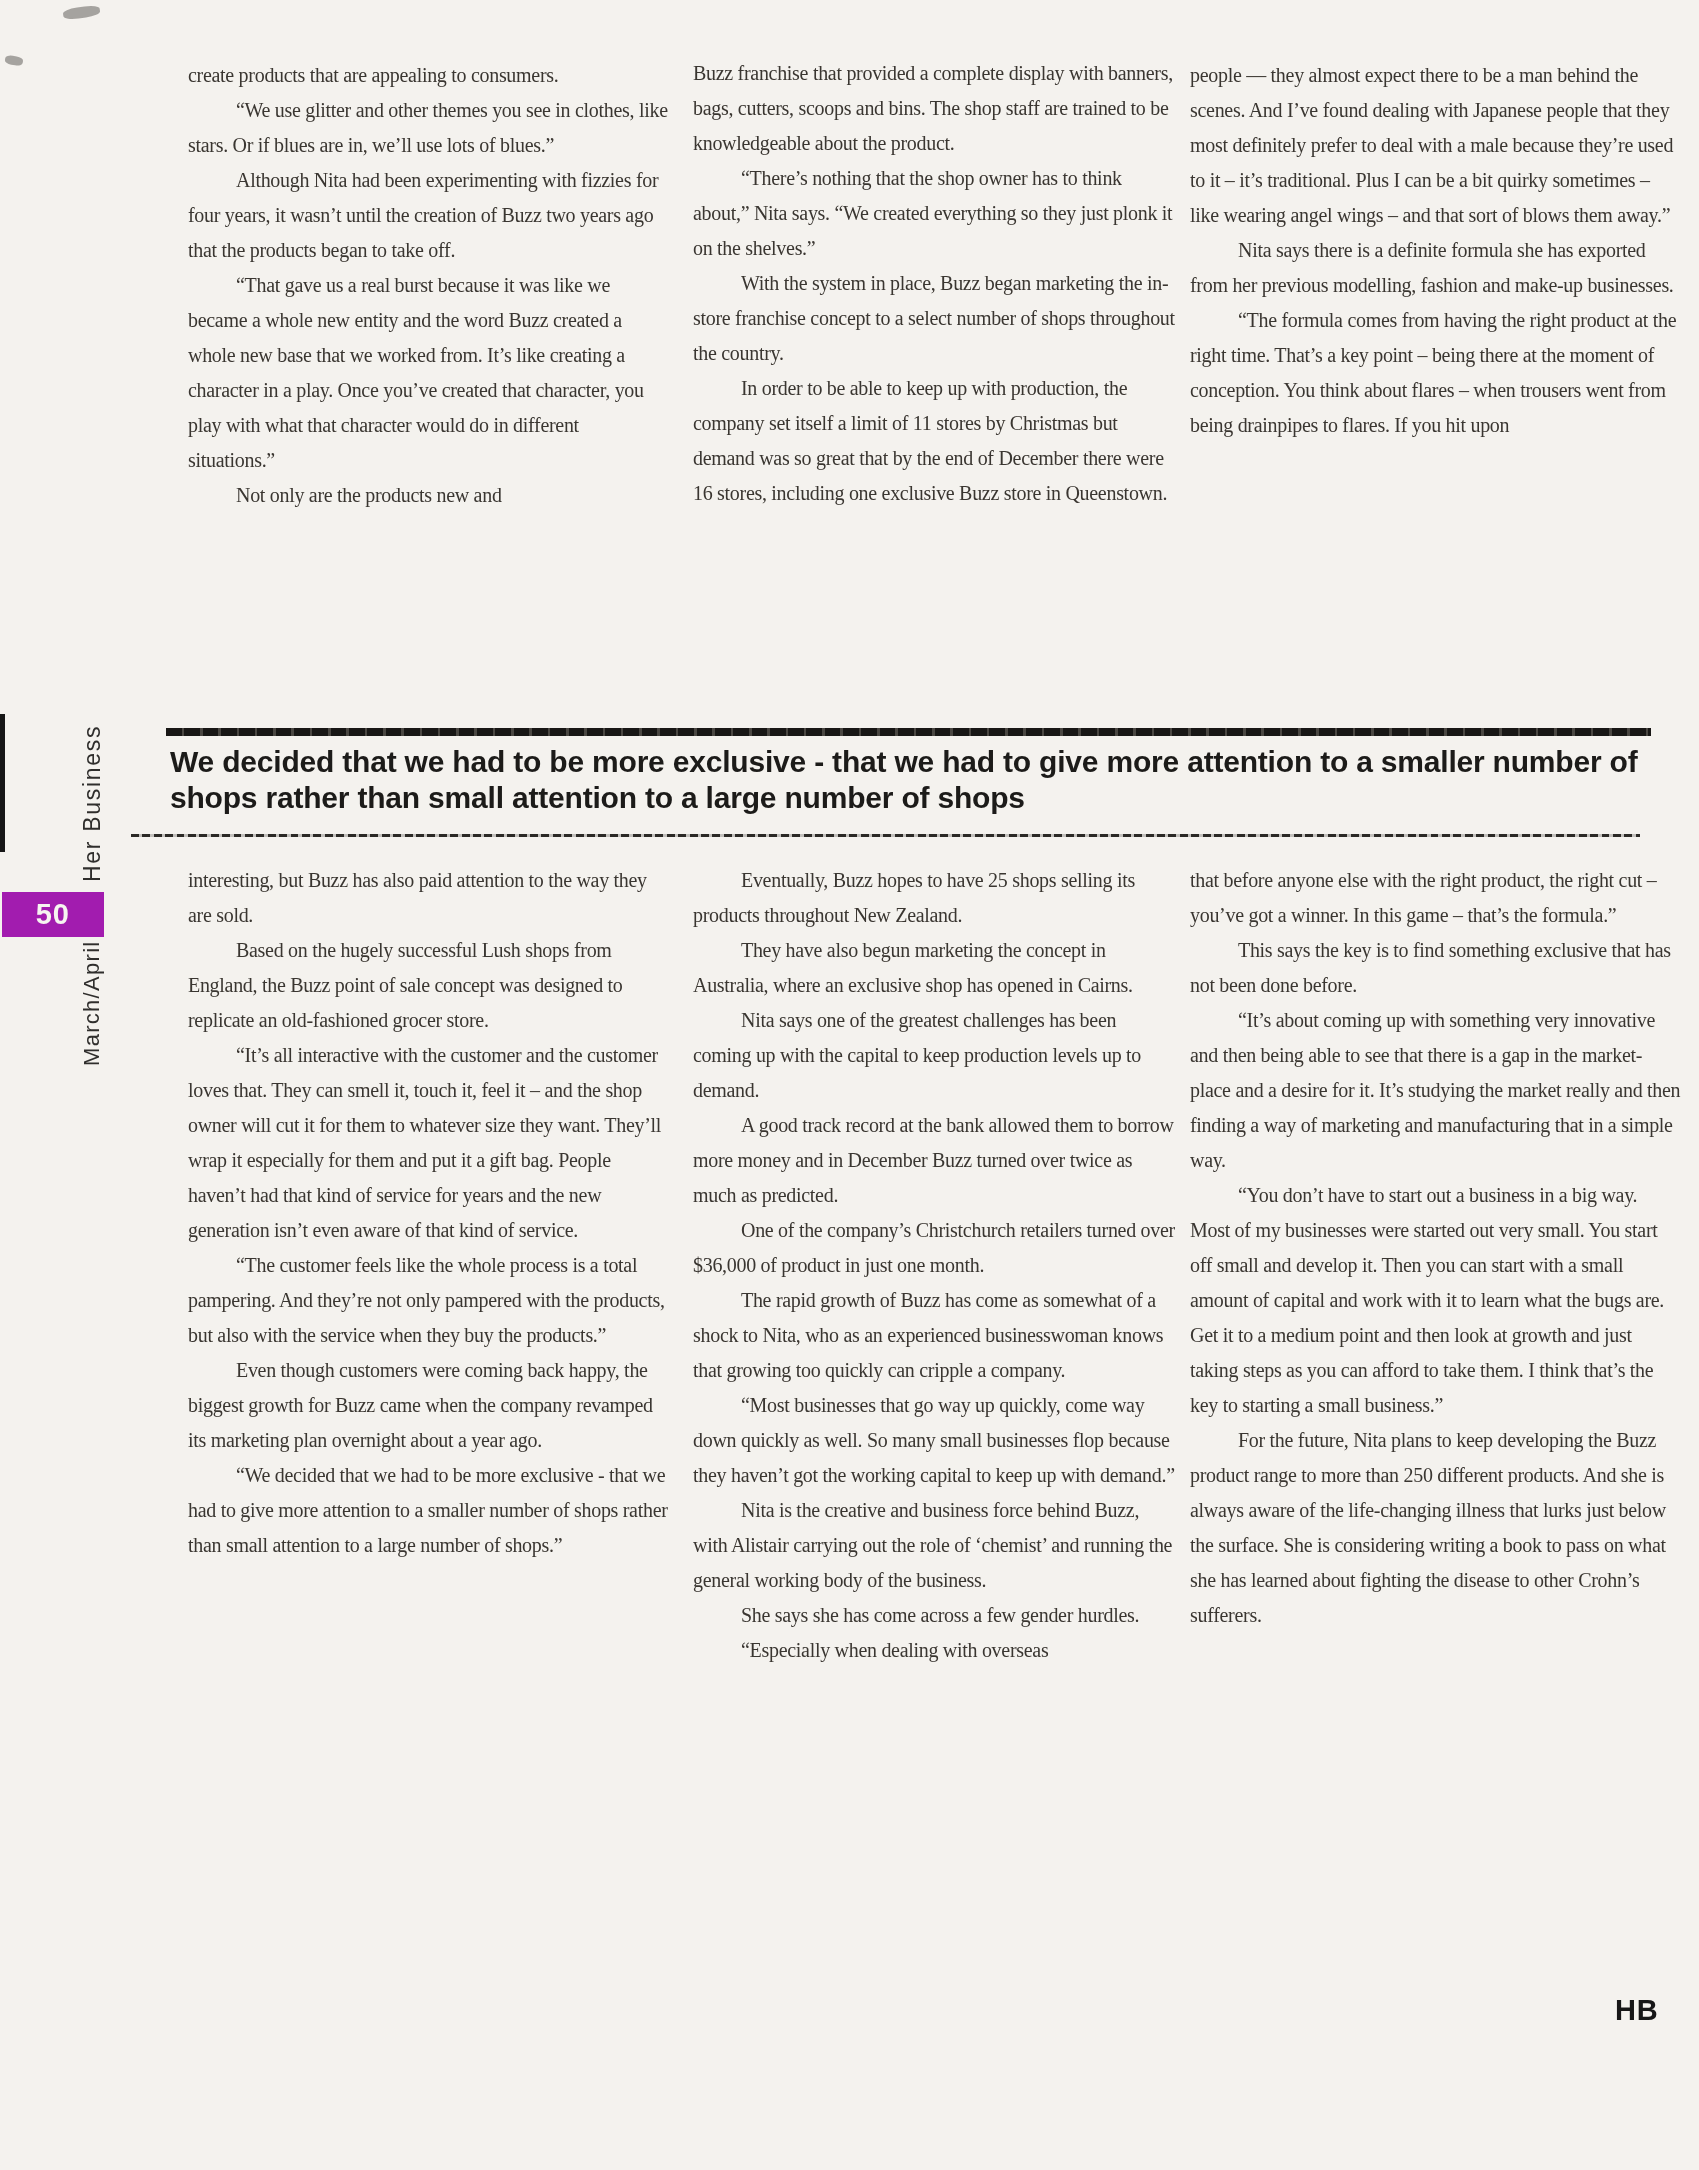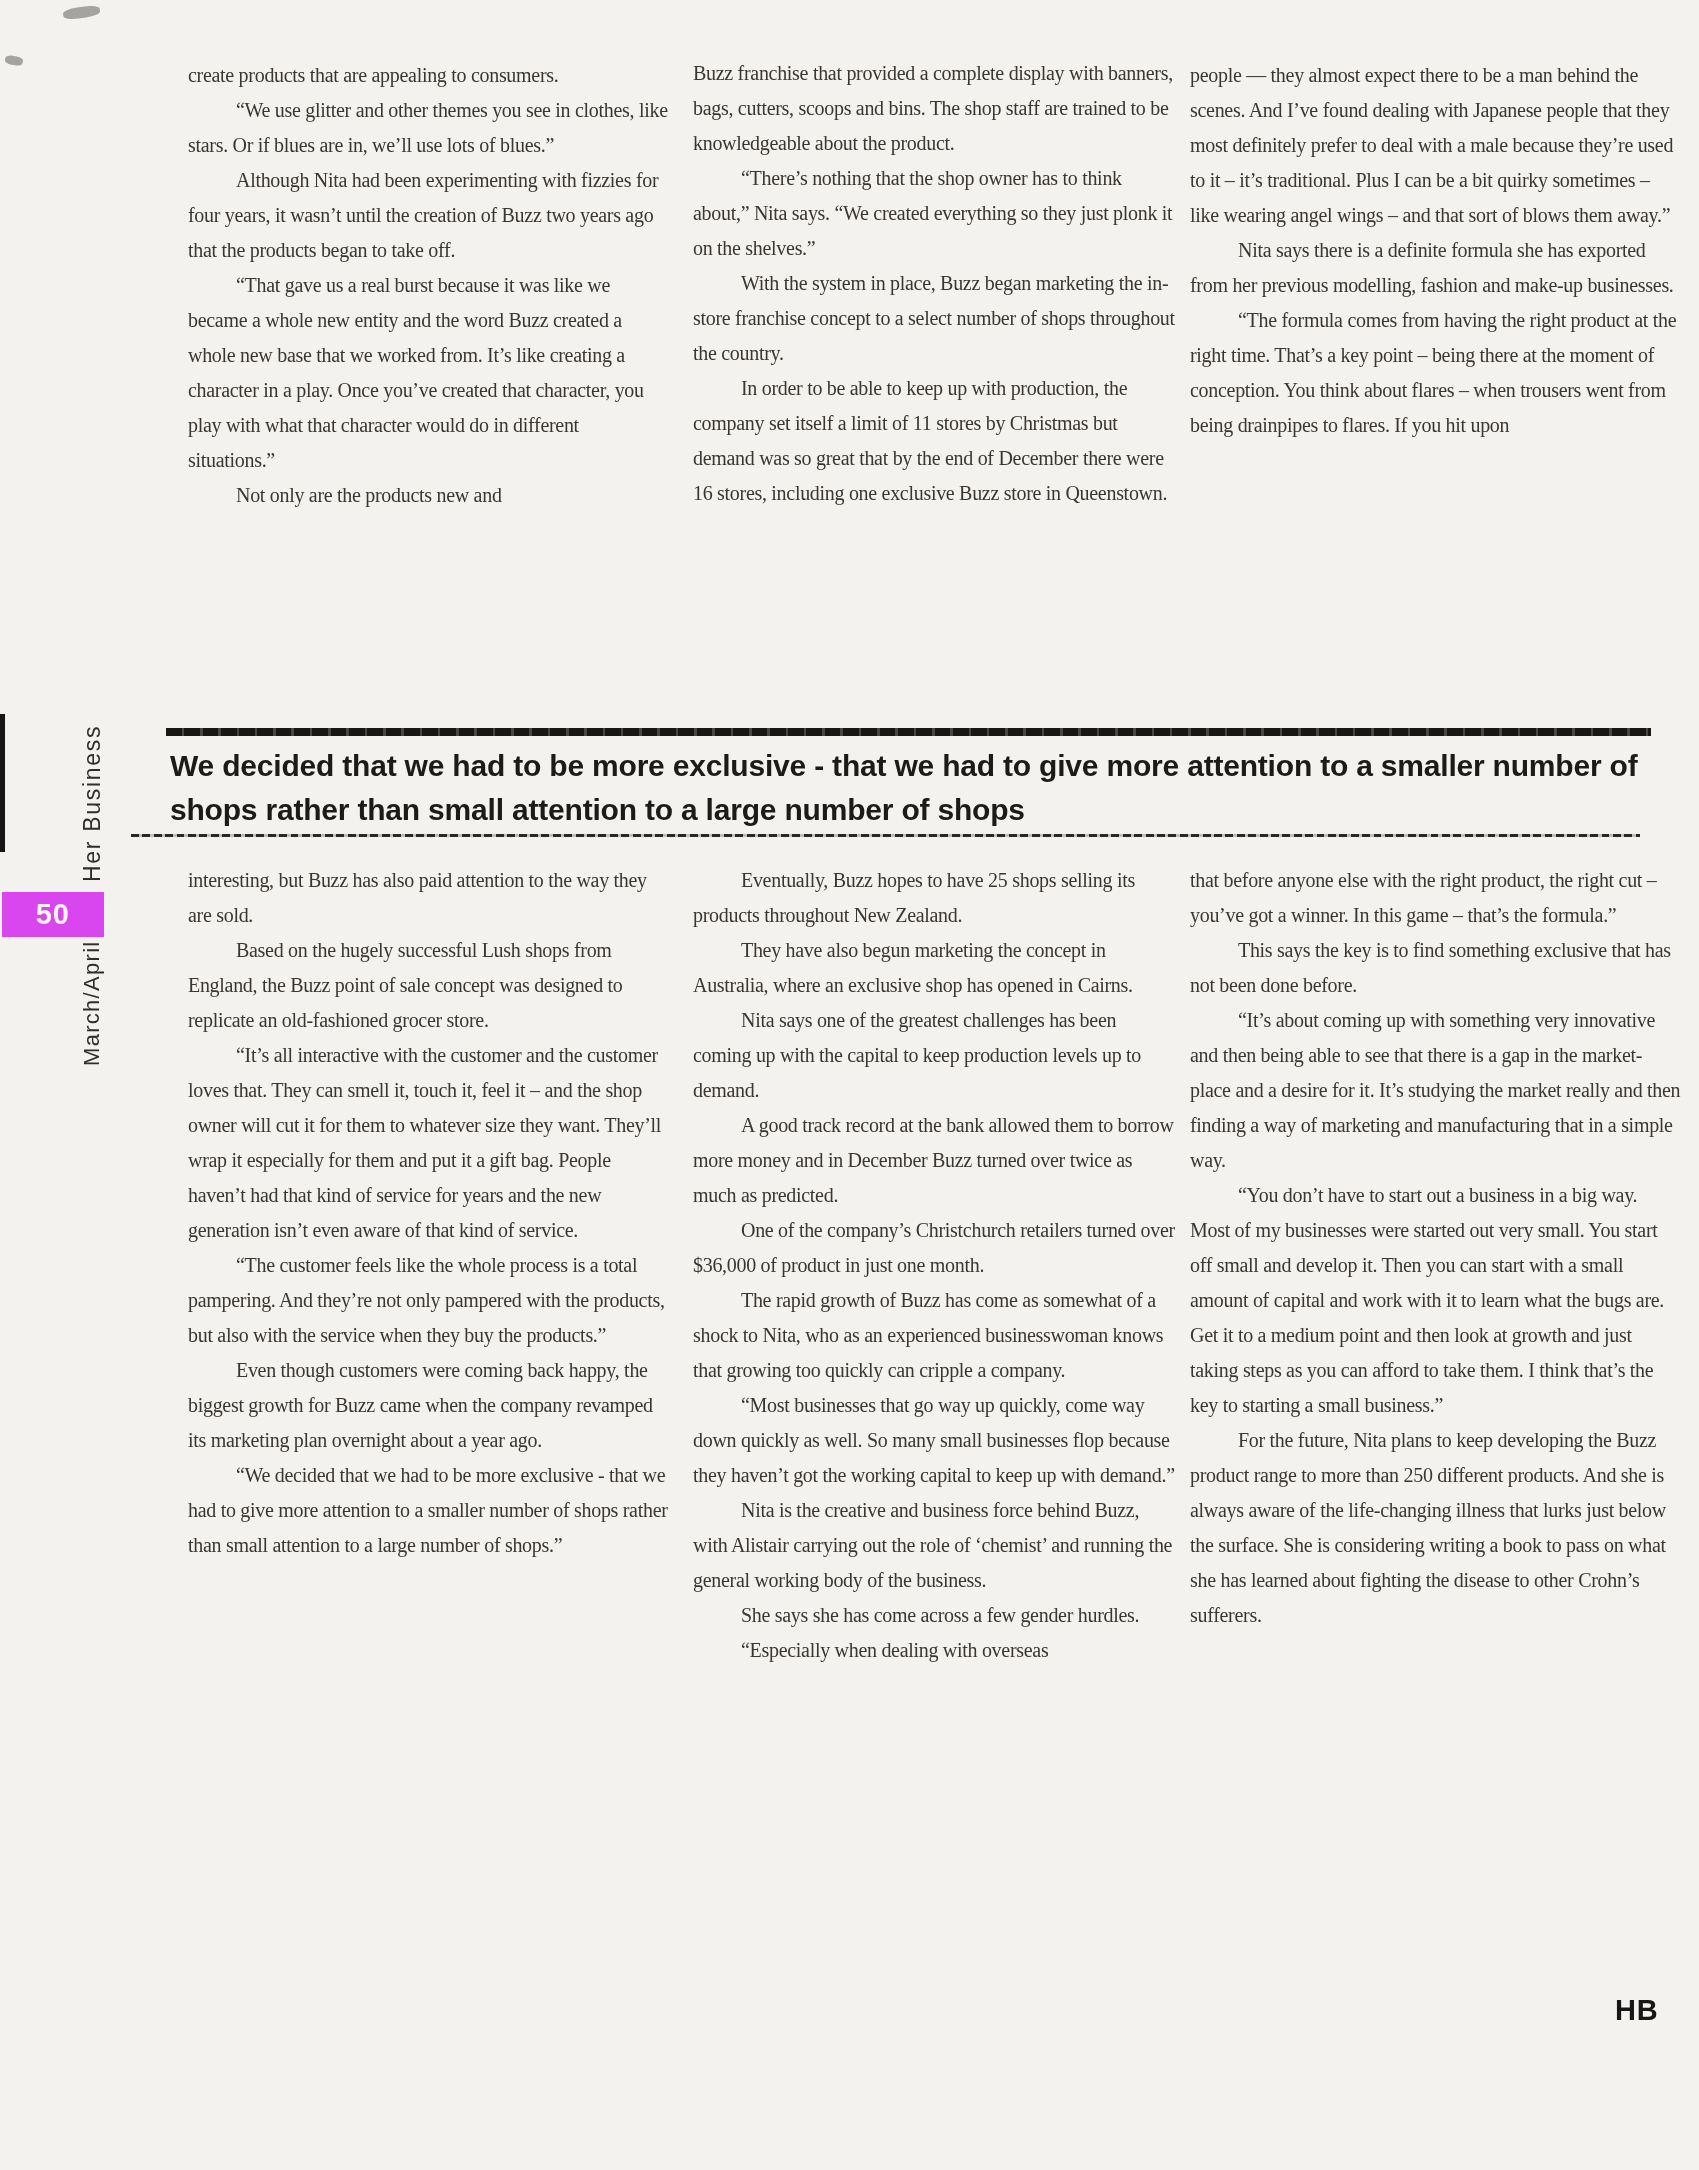--- a/index.html
+++ b/index.html
@@ -36,38 +36,38 @@
     background:repeating-linear-gradient(90deg,#181715 0 15.7px,#4a4742 15.7px 18.3px);
   }
   .rule-thin{
     left:131px;top:834px;width:1509px;height:2.6px;
     background:repeating-linear-gradient(90deg,#2b2925 0 7.9px,rgba(43,41,37,0.25) 7.9px 11.4px);
   }
   .pullquote{
     position:absolute;left:170px;top:744px;width:1480px;
     font-family:"Liberation Sans", sans-serif;
     font-weight:700;
-    font-size:30px;line-height:44px;
+    font-size:30px;line-height:36px;
     letter-spacing:-0.2px;
     color:#1c1b19;
   }
   
   .vert{
     position:absolute;
     writing-mode:vertical-rl;
     transform:rotate(180deg);
     font-family:"Liberation Sans", sans-serif;
     color:#2f2e2c;
     white-space:nowrap;
   }
   .vert-magazine{left:79px;top:734px;height:148px;font-size:23px;letter-spacing:1.7px;}
   .vert-issue{left:79px;top:948px;height:118px;font-size:22px;letter-spacing:1.3px;}
   .pagebox{
     position:absolute;left:1.7px;top:892px;width:102px;height:45px;
-    background:#d946ef;
+    background:#a21caf;
     display:flex;align-items:center;justify-content:center;
   }
   .pagebox span{
     font-family:"Liberation Sans", sans-serif;
     font-weight:700;font-size:29px;color:#f6f4f0;
     letter-spacing:0.9px;
   }
   .edge-mark{
     position:absolute;left:0;top:714px;width:5.2px;height:138px;background:#161616;
   }

